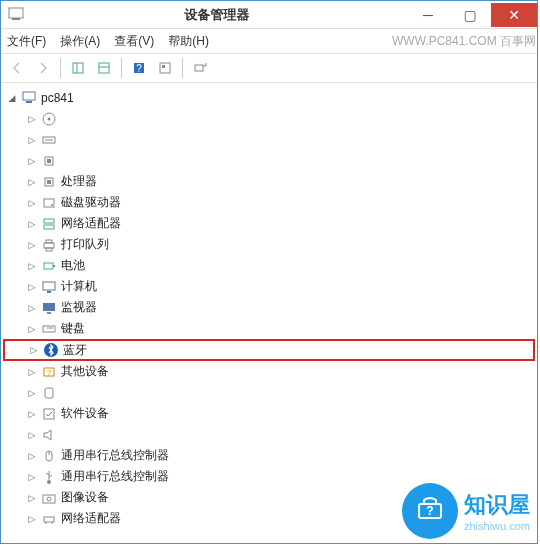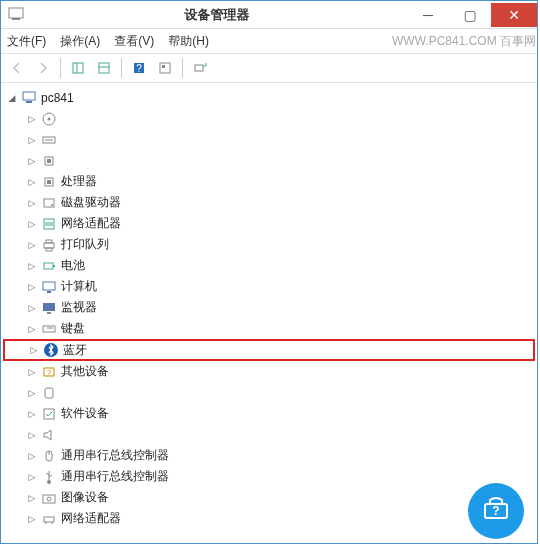--- a/index.html
+++ b/index.html
@@ -322,13 +322,17 @@
 </div>
 
 <div class="logo-zsw">
   <div class="logo-circle">
     <svg width="34" height="34" viewBox="0 0 34 34">
         <rect x="6" y="10" width="22" height="14" rx="2" fill="none" stroke="#fff" stroke-width="2"></rect>
         <path d="M11 10 L11 6 Q17 2 23 6 L23 10" fill="none" stroke="#fff" stroke-width="2"></path>
         <text x="17" y="21" font-size="12" fill="#fff" text-anchor="middle" font-weight="bold">?</text>
       </svg>
   </div>
+  <div>
+    <div class="logo-text">知识屋</div>
+    <div class="logo-sub">zhishiwu.com</div>
+  </div>
 </div>
 
 </body></html>

